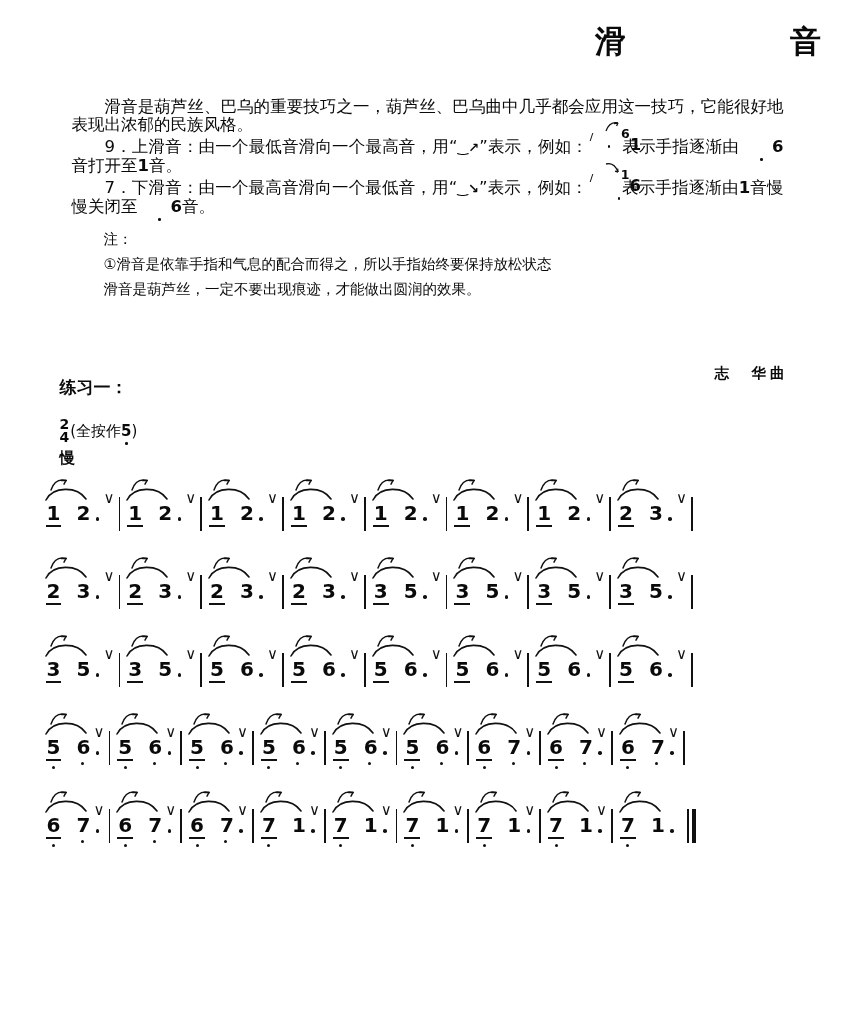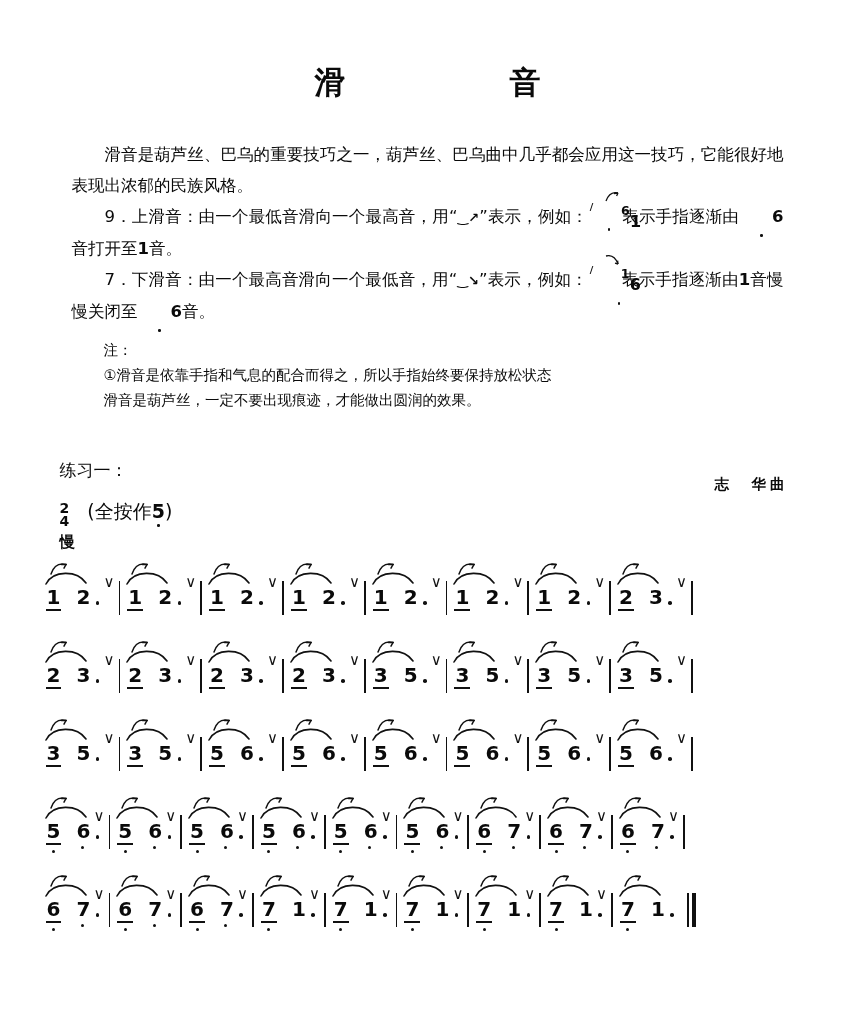--- a/index.html
+++ b/index.html
@@ -20,37 +20,37 @@
   .page {
     position: relative;
     width: 855px;
     height: 1026px;
     box-sizing: border-box;
     padding: 0;
   }
 
   
   .doc-title {
-    text-align: center;
+    text-align: right;
     font-size: 31px;
     font-weight: 700;
     letter-spacing: 34px;
     text-indent: 34px;
     margin: 0;
-    padding-top: 62px;
+    padding-top: 21px;
     font-family: "DejaVu Sans", "Liberation Sans", sans-serif;
   }
 
   
   .prose {
     margin: 0 auto;
     width: 712px;
     padding-top: 35px;
     font-size: 16.5px;
-    line-height: 31px;
+    line-height: 18px;
     text-align: justify;
     font-family: "DejaVu Sans", "Liberation Sans", sans-serif;
   }
   .prose p {
     margin: 0;
     text-indent: 2em;
   }
 
   .notes-block {
     margin: 0 auto;
@@ -119,22 +119,23 @@
   
   .ex-head {
     position: relative;
     width: 750px;
     margin: 0 auto;
     padding-top: 46px;
     font-family: "DejaVu Sans", "Liberation Sans", sans-serif;
   }
   .ex-title {
     font-size: 17px;
-    font-weight: 400;
+    font-weight: 700;
     padding-left: 7px;
+    margin-top: 28px;
   }
   .composer {
     position: absolute;
     right: 14px;
     top: 62px;
     font-size: 14.5px;
     letter-spacing: 4px;
     font-weight: 600;
   }
   .meta-row {
@@ -150,24 +151,23 @@
     font-weight: 700;
     font-size: 14px;
     line-height: 12.5px;
     text-align: center;
     margin-right: 1px;
     position: relative;
     top: 1px;
   }
   .timesig span { display: block; }
   .key-note {
-    font-size: 19px;
+    font-size: 15px;
     position: relative;
     top: -1px;
-    margin-left: 17px;
   }
   .tempo {
     padding-left: 7px;
     padding-top: 6px;
     font-size: 15.5px;
     font-weight: 600;
   }
 
   
   .music {

